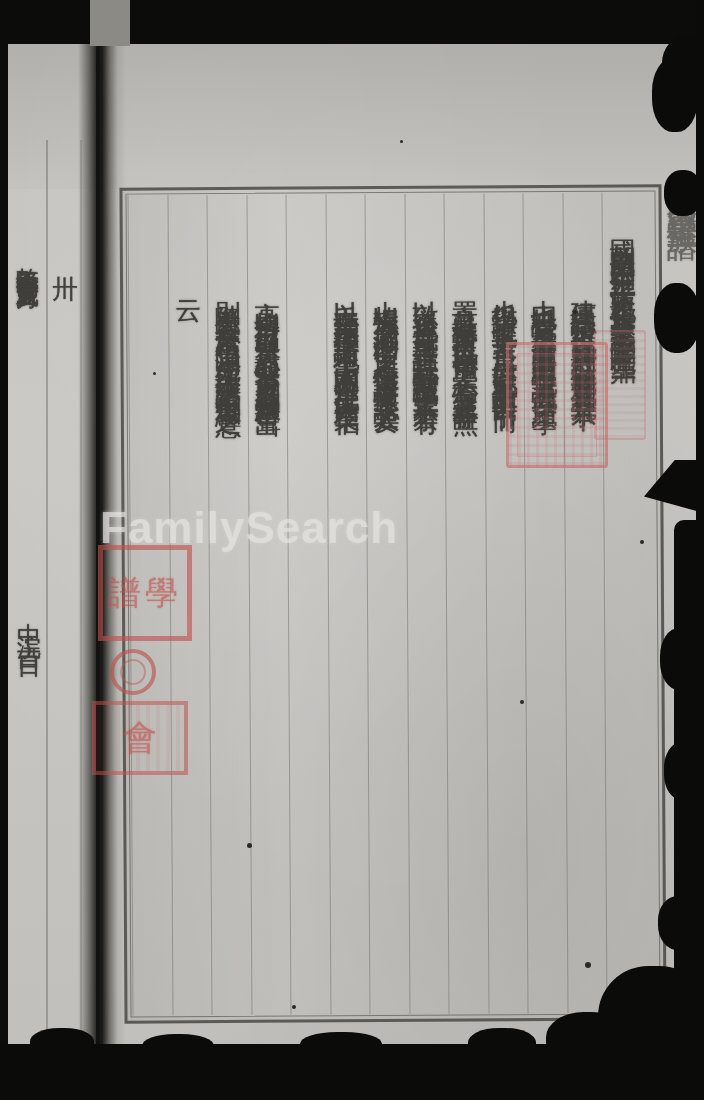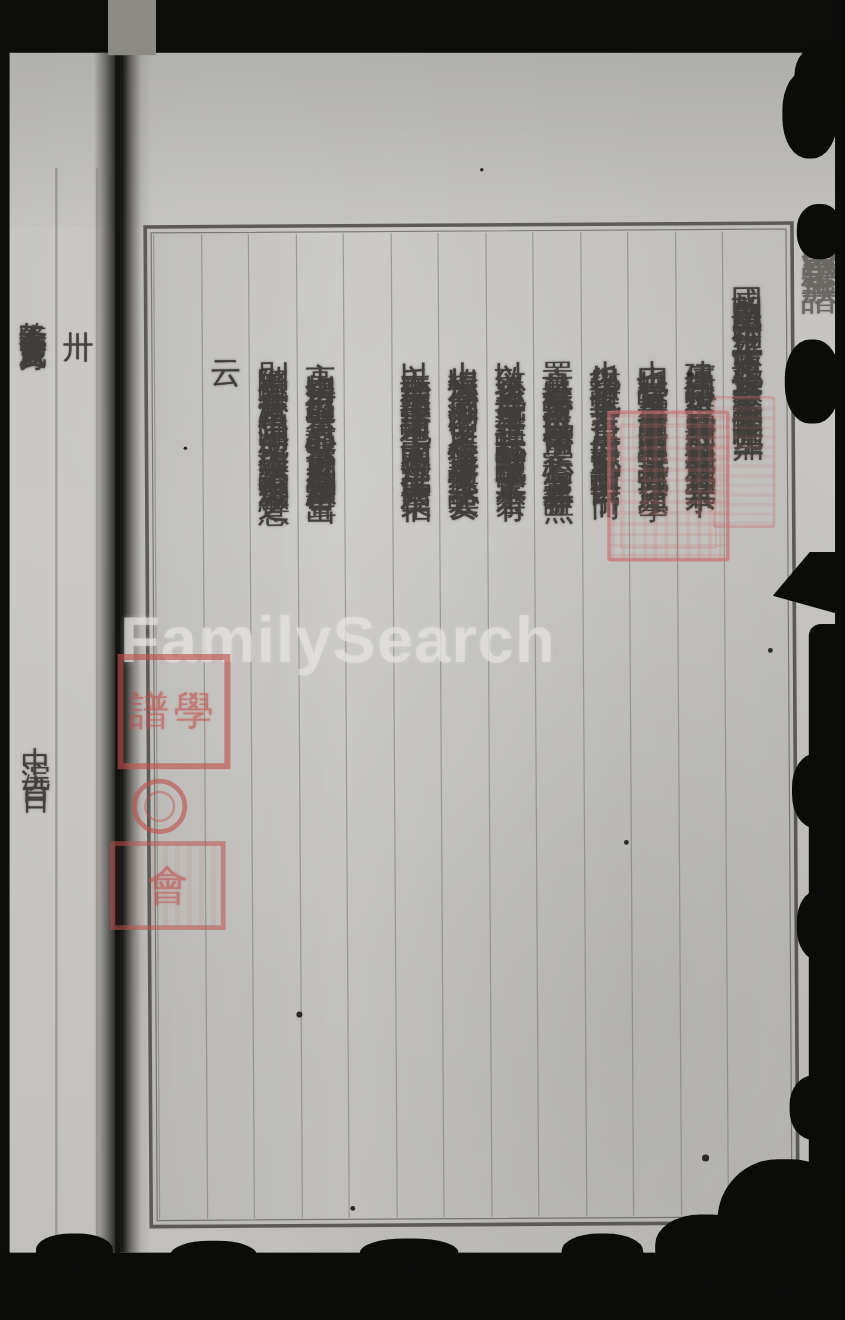--- a/index.html
+++ b/index.html
@@ -41,21 +41,21 @@
     padding-right:12px;box-sizing:border-box;}
   .tcol{flex:1 1 0;border-left:1px solid rgba(110,108,102,.5);display:flex;
     flex-direction:column;align-items:center;}
   .tcol .vtext{margin-top:26px;font-size:26px;letter-spacing:5px;}
   .tcol.indent .vtext{margin-top:86px;}
   
   .edge-title{position:absolute;left:661px;top:150px;font-size:30px;letter-spacing:7px;
     color:#4c4a45;opacity:.75;filter:blur(.6px);}
   
   .fs-wm{position:absolute;left:100px;top:503px;font-family:"Liberation Sans",sans-serif;
-    font-size:54px;font-weight:bold;color:rgba(228,227,222,.68);letter-spacing:1px;
+    font-size:44px;font-weight:bold;color:rgba(228,227,222,.68);letter-spacing:1px;
     text-shadow:0 0 4px rgba(228,227,222,.35);}
   
   .seal{position:absolute;border-radius:3px;}
   .seal-a{left:506px;top:342px;width:96px;height:120px;border:3px solid rgba(200,110,110,.6);
     background:
       repeating-linear-gradient(0deg, rgba(200,110,110,.16) 0 3px, transparent 3px 9px),
       repeating-linear-gradient(90deg, rgba(200,110,110,.16) 0 3px, transparent 3px 9px);}
   .seal-a::before{content:"";position:absolute;inset:8px;border:1px solid rgba(200,110,110,.35);}
   .seal-b{left:594px;top:330px;width:48px;height:106px;border:2px solid rgba(200,110,110,.3);
     background:repeating-linear-gradient(0deg, rgba(200,110,110,.12) 0 3px, transparent 3px 8px);}

